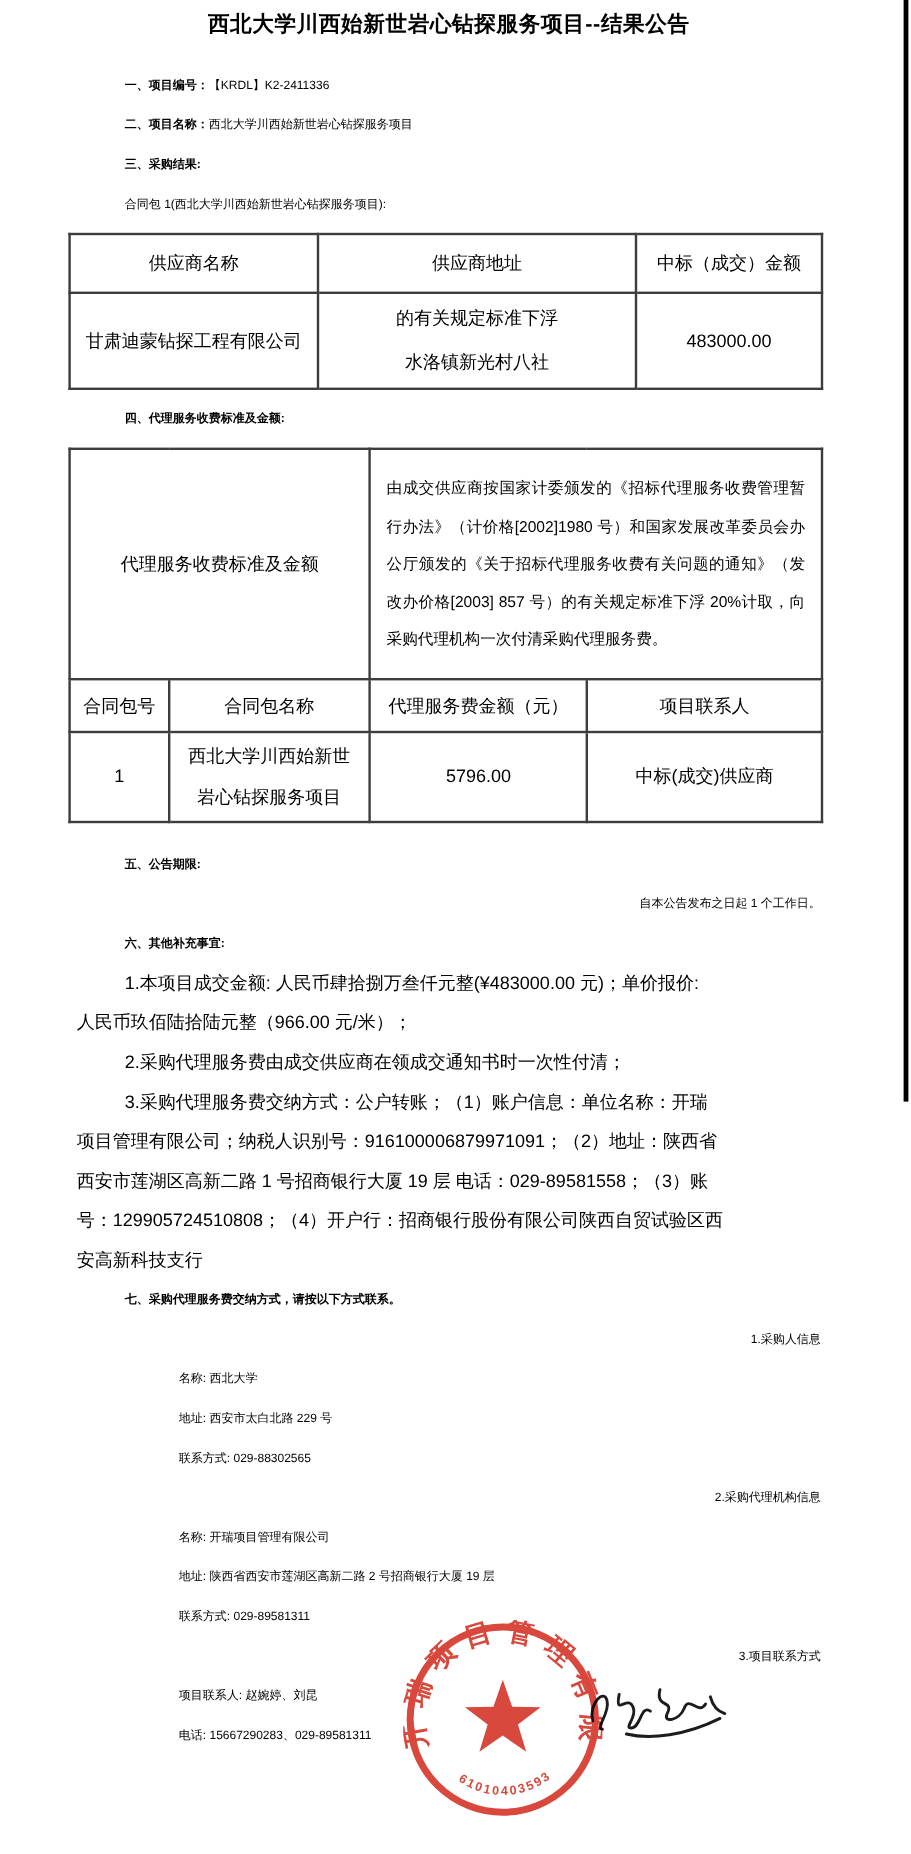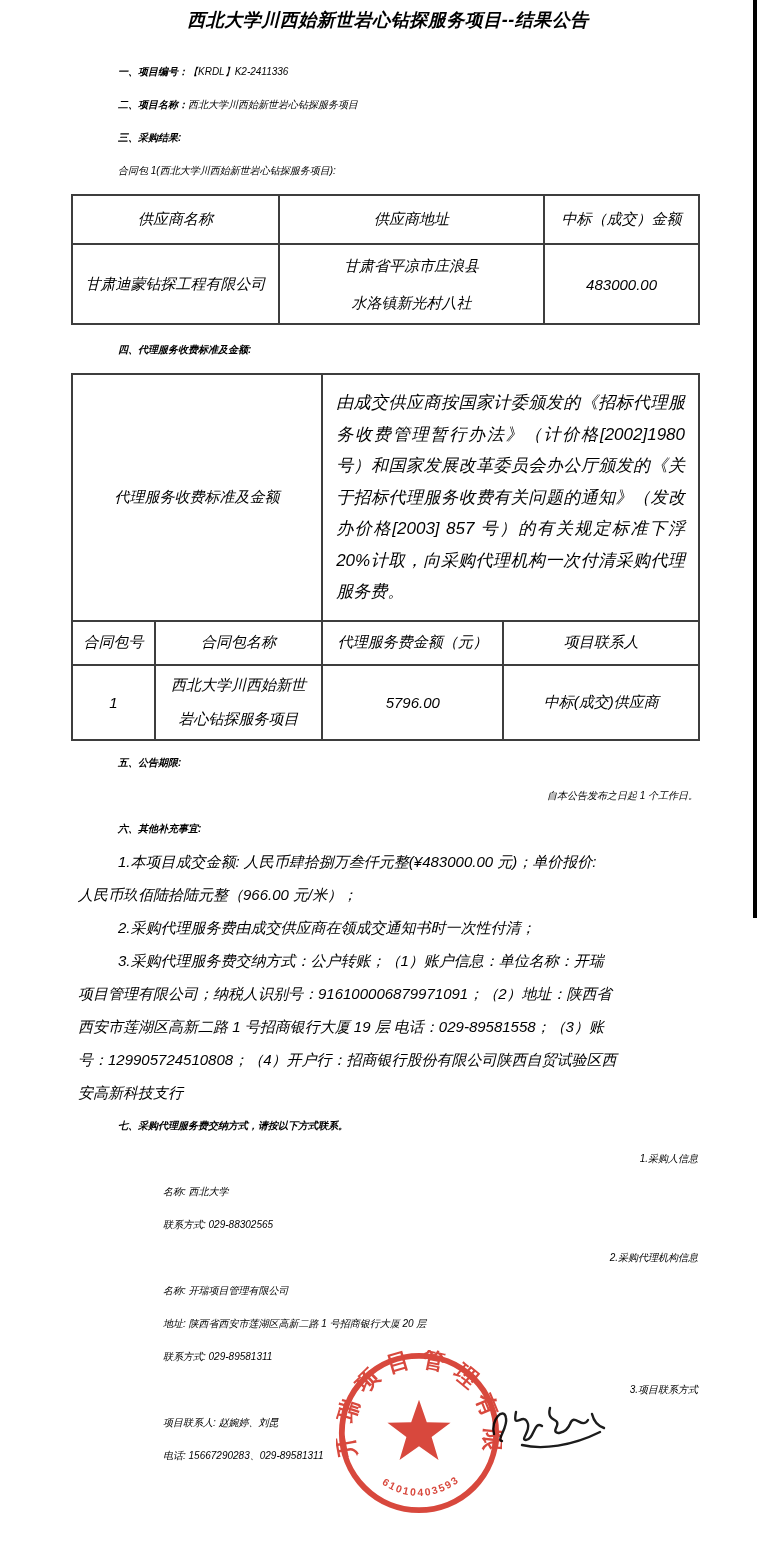--- a/index.html
+++ b/index.html
@@ -1,34 +1,34 @@
 <!DOCTYPE html>
 <html><head>
 <meta charset="utf-8">
 <style>
   html,body{margin:0;padding:0;background:#ffffff;}
   body{width:759px;height:1545px;overflow:hidden;font-family:"Liberation Sans","DejaVu Sans",sans-serif;color:#000;}
   .page{position:relative;width:759px;height:1545px;background:#fff;}
   .edge-line{position:absolute;left:753px;top:0;width:4px;height:918px;background:#000;}
-  .content{position:absolute;left:78px;top:6px;width:620px;font-style:italic;}
+  .content{position:absolute;left:64px;top:6px;width:620px;}
   .title{font-size:18px;font-weight:bold;text-align:center;margin:0;line-height:28px;letter-spacing:.5px;}
   .line{font-size:10px;line-height:33px;white-space:nowrap;}
   .sec{margin-left:40px;}
   .b{font-weight:bold;}
   .mt{margin-top:21px;}
   .item1{margin-left:60px;text-align:right;}
   .item2{margin-left:85px;}
   table{border-collapse:collapse;table-layout:fixed;margin-left:-7px;width:629px;font-size:15px;}
   td,th{border:2px solid #3d3d3d;font-weight:normal;text-align:center;vertical-align:middle;padding:2px 8px;}
   .t1{margin-top:7px;}
   .t1 th{height:43px;}
   .t1 td{height:74px;}
   .addr div{line-height:37px;}
   .t2{margin-top:7px;}
-  .bigcell{text-align:justify;padding:12px 13px;font-size:17px;line-height:31.5px;height:166px;}
+  .bigcell{text-align:justify;padding:12px 13px;font-size:13px;line-height:31.5px;height:166px;}
   .t2 th{height:38px;}
   .t2 td.r{height:69px;}
   .pkgname{line-height:34px;padding:0 12px;}
   .para{font-size:15px;line-height:33px;}
   .para .first{text-indent:40px;}
   .stamp{position:absolute;left:336px;top:1350px;width:166px;height:166px;opacity:.92;mix-blend-mode:multiply;}
   .handsig{position:absolute;left:488px;top:1398px;width:122px;height:54px;}
 </style>
 </head>
 <body>
@@ -57,21 +57,21 @@
         </colgroup>
       <tbody>
           <tr>
         <th>供应商名称</th>
         <th>供应商地址</th>
         <th>中标（成交）金额</th>
       </tr>
       <tr>
         <td>甘肃迪蒙钻探工程有限公司</td>
         <td class="addr">
-          <div>甘肃省平凉市庄浪县</div>
+          <div>的有关规定标准下浮</div>
           <div>水洛镇新光村八社</div>
         </td>
         <td>483000.00</td>
       </tr>
     </tbody>
       </table>
 
     <div class="line sec b" style="margin-top:8px;">四、代理服务收费标准及金额:</div>
 
     <table class="t2">
@@ -94,21 +94,21 @@
       </tr>
       <tr>
         <td class="r">1</td>
         <td class="r pkgname">西北大学川西始新世岩心钻探服务项目</td>
         <td class="r">5796.00</td>
         <td class="r">中标(成交)供应商</td>
       </tr>
     </tbody>
       </table>
 
-    <div class="line sec b" style="margin-top:5px;">五、公告期限:</div>
+    <div class="line sec b" style="margin-top:18px;">五、公告期限:</div>
     <div class="line item1">自本公告发布之日起 1 个工作日。</div>
 
     <div class="line sec b">六、其他补充事宜:</div>
 
     <div class="para">
       <div class="first">1.本项目成交金额: 人民币肆拾捌万叁仟元整(¥483000.00 元)；单价报价:</div>
       <div>人民币玖佰陆拾陆元整（966.00 元/米）；</div>
     </div>
     <div class="para">
       <div class="first">2.采购代理服务费由成交供应商在领成交通知书时一次性付清；</div>
@@ -118,25 +118,26 @@
       <div>项目管理有限公司；纳税人识别号：916100006879971091；（2）地址：陕西省</div>
       <div>西安市莲湖区高新二路 1 号招商银行大厦 19 层 电话：029-89581558；（3）账</div>
       <div>号：129905724510808；（4）开户行：招商银行股份有限公司陕西自贸试验区西</div>
       <div>安高新科技支行</div>
     </div>
 
     <div class="line sec b">七、采购代理服务费交纳方式，请按以下方式联系。</div>
 
     <div class="line item1">1.采购人信息</div>
     <div class="line item2">名称: 西北大学</div>
+    <div class="line item2">地址: 西安市太白北路 229 号</div>
     <div class="line item2">联系方式: 029-88302565</div>
 
     <div class="line item1">2.采购代理机构信息</div>
     <div class="line item2">名称: 开瑞项目管理有限公司</div>
-    <div class="line item2">地址: 陕西省西安市莲湖区高新二路 1 号招商银行大厦 20 层</div>
+    <div class="line item2">地址: 陕西省西安市莲湖区高新二路 2 号招商银行大厦 19 层</div>
     <div class="line item2">联系方式: 029-89581311</div>
 
     <div class="line item1">3.项目联系方式</div>
     <div class="line item2">项目联系人: 赵婉婷、刘昆</div>
     <div class="line item2">电话: 15667290283、029-89581311</div>
 
   </div>
 
   <svg class="handsig" viewBox="0 0 122 54">
     <g fill="none" stroke="#1c1c1c" stroke-width="2.4" stroke-linecap="round" stroke-linejoin="round">

